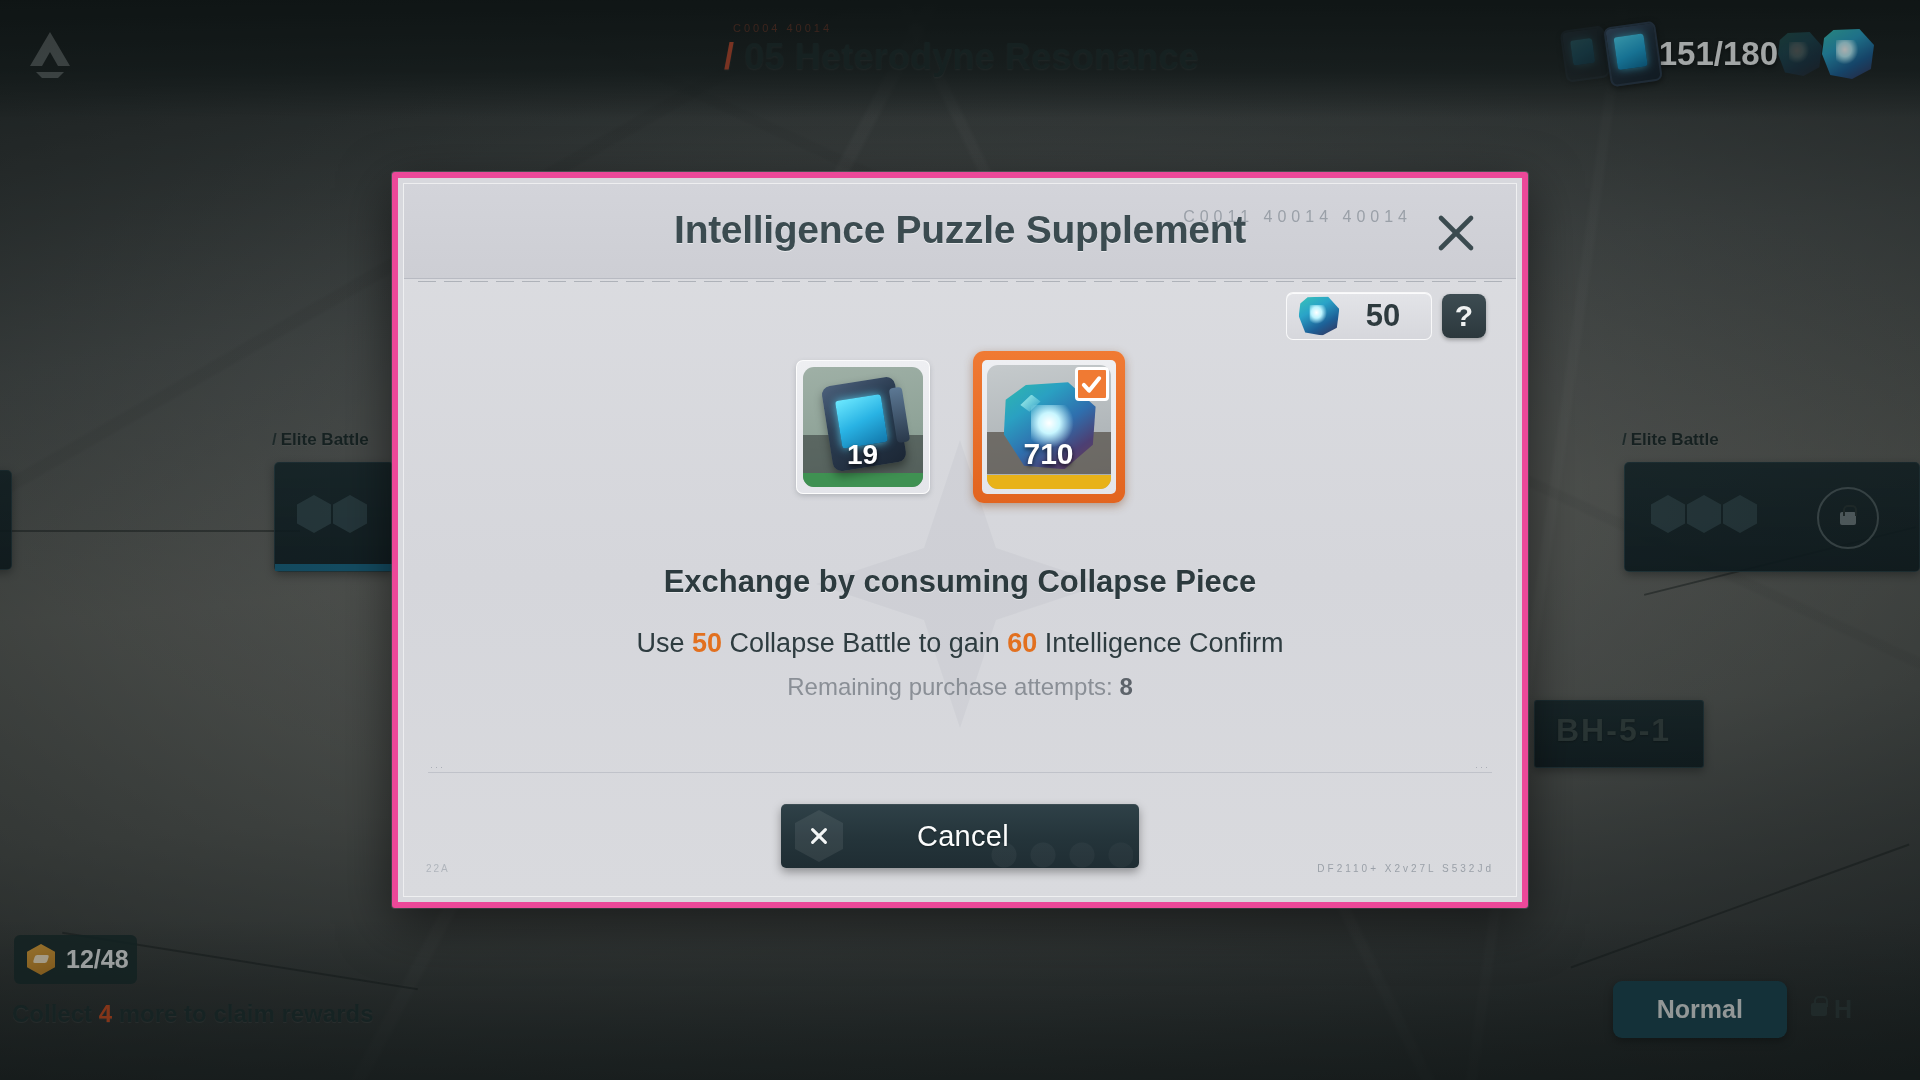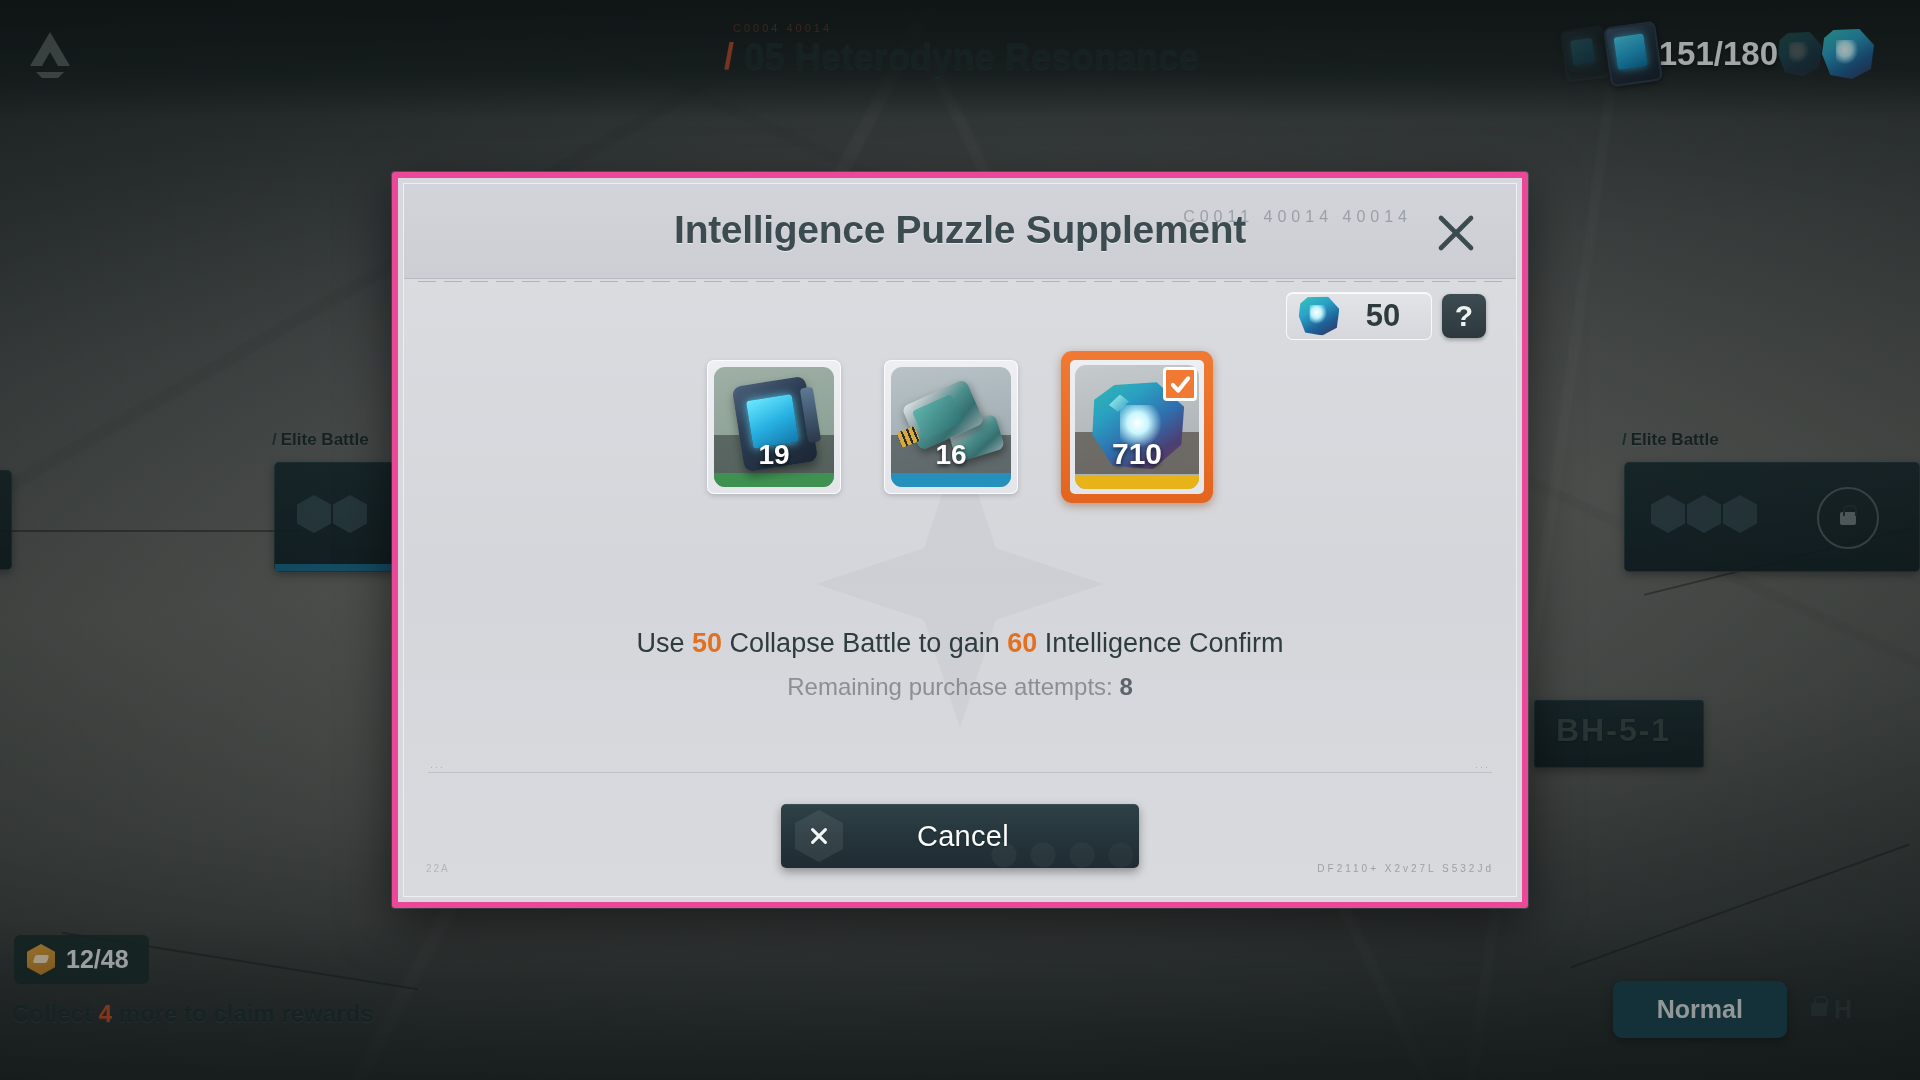--- a/index.html
+++ b/index.html
@@ -112,21 +112,21 @@
   .lock-circle {
     position:absolute; width:62px; height:62px; border-radius:50%;
     border:2px solid rgba(150,165,168,.5);
     display:flex; align-items:center; justify-content:center;
   }
 
   #rewards-badge {
     position:absolute; left:14px; top:935px;
     display:flex; align-items:center; gap:11px;
     background:rgba(25,44,44,.88); border-radius:6px;
-    padding:9px 20px 9px 13px;
+    padding:9px 8px 9px 13px;
   }
   .hex-gold {
     width:28px; height:31px;
     background:linear-gradient(160deg,#e0a43c,#b97d24);
     clip-path:polygon(50% 0%,100% 25%,100% 75%,50% 100%,0% 75%,0% 25%);
     position:relative;
   }
   .hex-gold:after {
     content:""; position:absolute; left:7px; top:11px; width:14px; height:8px;
     background:#f3e3c4; border-radius:2px;
@@ -527,32 +527,20 @@
         <div class="thumb-bg tb-green"></div>
         <div class="art">
           <div class="art-device"></div>
         </div>
         <div class="thumb-shade"></div>
         <div class="card-count">19</div>
         <div class="qbar q-green"></div>
       </div>
     </div>
 
-    <div class="card">
-      <div class="thumb">
-        <div class="thumb-bg tb-blue"></div>
-        <div class="art">
-          <div class="art-key2"></div>
-          <div class="art-key1"></div>
-        </div>
-        <div class="thumb-shade"></div>
-        <div class="card-count">16</div>
-        <div class="qbar q-blue"></div>
-      </div>
-    </div>
 
     <div class="card selected">
       <div class="card-inner-pad">
         <div class="thumb">
           <div class="thumb-bg tb-gold"></div>
           <div class="art">
             <div class="art-crystal"></div>
           </div>
           <div class="thumb-shade"></div>
           <div class="card-count">710</div>
@@ -561,20 +549,21 @@
         <div class="check-badge">
           <svg viewBox="0 0 24 24">
             <path d="M4 12.5 L9.5 18.5 L20 5.5" fill="none" stroke="#ffffff" stroke-width="4.2" stroke-linecap="round" stroke-linejoin="round"></path>
           </svg>
         </div>
       </div>
     </div>
 
   </div>
 
+  <div id="headline">Exchange by consuming Collapse Piece</div>
 
   <div id="exchange-line">
     <span>Use </span><span class="num">50</span><span> Collapse Battle to gain </span><span class="num">60</span><span> Intelligence Confirm</span>
   </div>
 
   <div id="attempts-line">
     <span>Remaining purchase attempts: </span><span class="num">8</span>
   </div>
 
   <div id="sep"></div>

